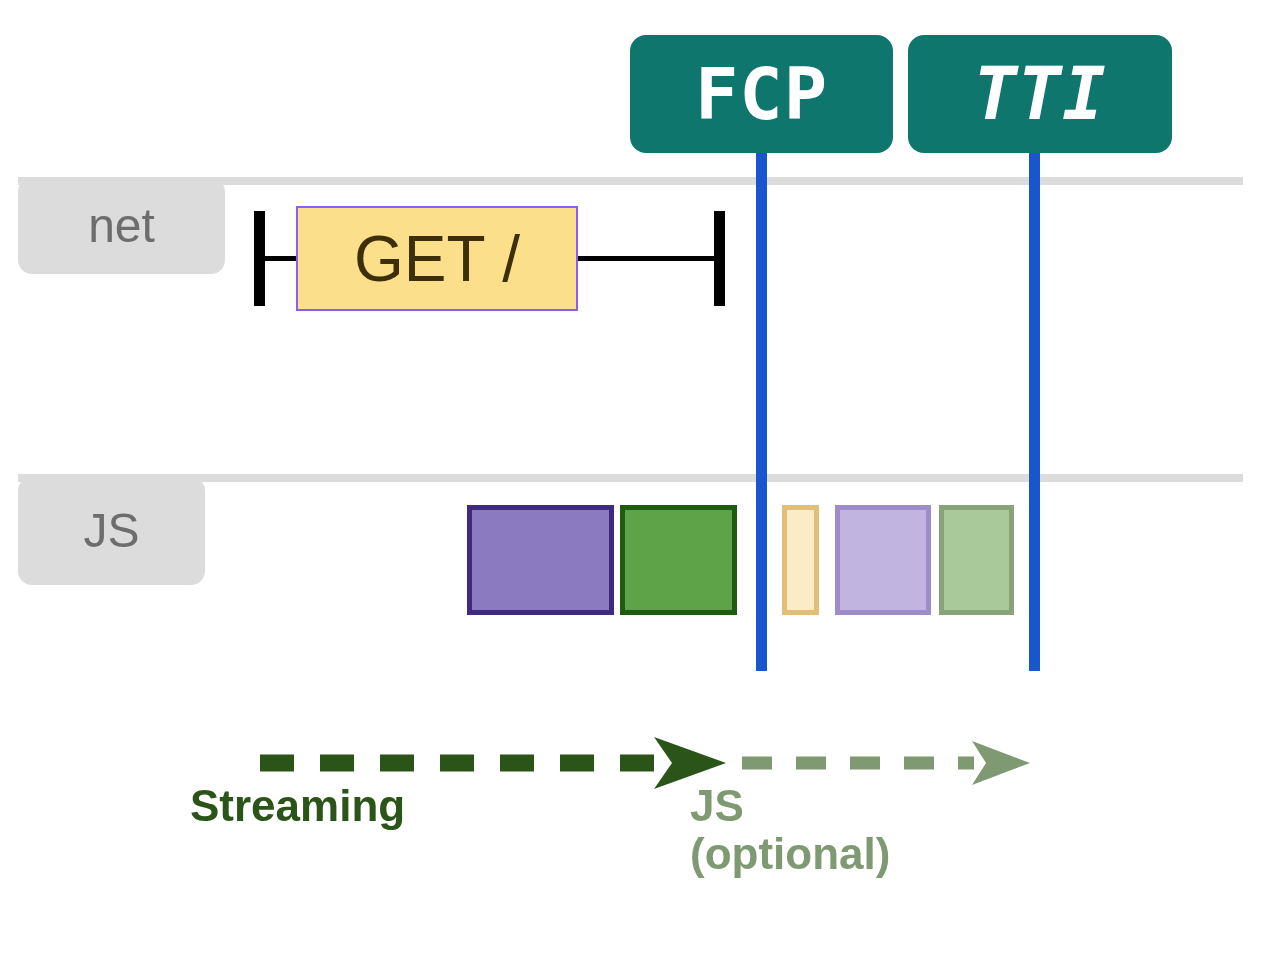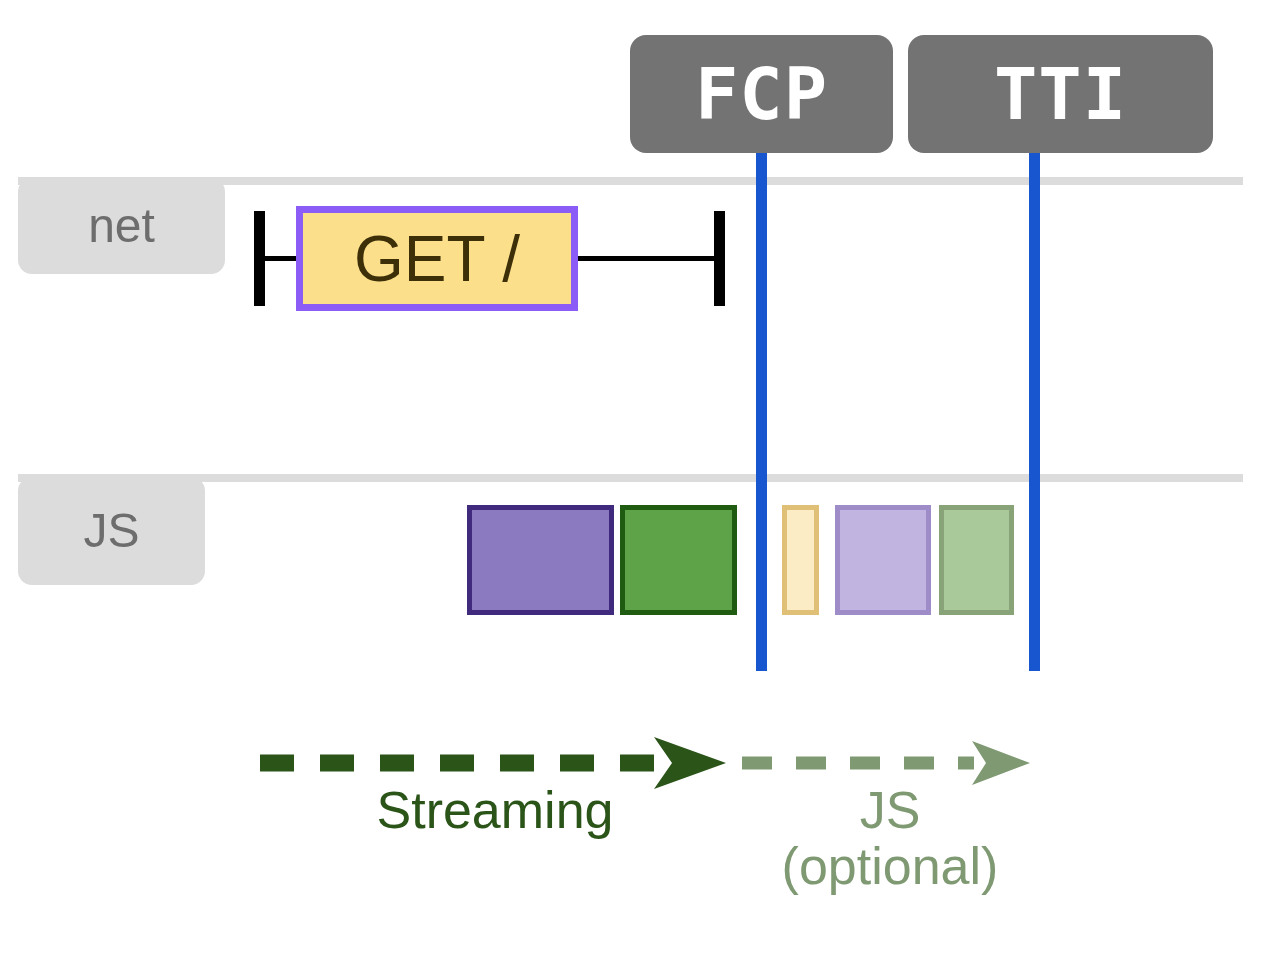--- a/index.html
+++ b/index.html
@@ -17,21 +17,21 @@
     background: #ffffff;
     overflow: hidden;
   }
 
   
   .marker-badge {
     position: absolute;
     display: flex;
     align-items: center;
     justify-content: center;
-    background: #737373;
+    background: #0f766e;
     color: #ffffff;
     border-radius: 16px;
     font-family: "DejaVu Sans Mono", "Liberation Mono", monospace;
     font-weight: bold;
     font-size: 72px;
     letter-spacing: 1px;
     line-height: 1;
     z-index: 6;
   }
   .marker-line {
@@ -70,21 +70,21 @@
   }
   .whisker-line {
     position: absolute;
     height: 5px;
     background: #000000;
     z-index: 3;
   }
   .req-box {
     position: absolute;
     background: #fbdf8b;
-    border: 7px solid #8b5cf6;
+    border: 2px solid #8b5cf6;
     box-sizing: border-box;
     display: flex;
     align-items: center;
     justify-content: center;
     color: #3d2f08;
     font-size: 64px;
     line-height: 1;
     z-index: 4;
   }
 
@@ -97,25 +97,25 @@
     z-index: 3;
   }
 
   
   .flow-arrow {
     position: absolute;
     z-index: 4;
   }
   .flow-label {
     position: absolute;
-    text-align: center;
     line-height: 1.08;
-    font-size: 52px;
+    font-size: 44px;
     z-index: 4;
     white-space: pre-line;
+    font-weight: bold;
   }
 </style>
 </head>
 <body>
 
 <div id="stage">
 
   <div class="rail" style="left:18px; top:177px; width:1225px;"></div>
   <div class="rail" style="left:18px; top:474px; width:1225px;"></div>
 
@@ -139,21 +139,21 @@
   <div class="js-block" style="left:782px; top:505px; width:37px; height:110px; background:#fbecc5; border-color:#e0c077;"></div>
   <div class="js-block" style="left:835px; top:505px; width:96px; height:110px; background:#c2b4e0; border-color:#9d8cc7;"></div>
   <div class="js-block" style="left:939px; top:505px; width:75px; height:110px; background:#a9c99a; border-color:#87a377;"></div>
 
   <div class="marker-line" style="left:756px; top:143px; height:528px;"></div>
   <div class="marker-line" style="left:1029px; top:143px; height:528px;"></div>
 
   <div class="marker-badge" style="left:630px; top:35px; width:263px; height:118px;">
     <span>FCP</span>
   </div>
-  <div class="marker-badge" style="left:908px; top:35px; width:305px; height:118px;">
+  <div class="marker-badge" style="left:908px; top:35px; width:264px; height:118px;font-style:italic;">
     <span>TTI</span>
   </div>
 
   <svg class="flow-arrow" style="left:256px; top:735px;" width="480" height="56" viewBox="0 0 480 56">
     <line x1="4" y1="28" x2="400" y2="28" stroke="#2a5418" stroke-width="17" stroke-dasharray="34,26" stroke-linecap="butt"></line>
     <path d="M 398 2 L 470 28 L 398 54 L 416 28 Z" fill="#2a5418"></path>
   </svg>
 
   <svg class="flow-arrow" style="left:738px; top:735px;" width="300" height="56" viewBox="0 0 300 56">
     <line x1="4" y1="28" x2="236" y2="28" stroke="#7f9a73" stroke-width="13" stroke-dasharray="30,24" stroke-linecap="butt"></line>

